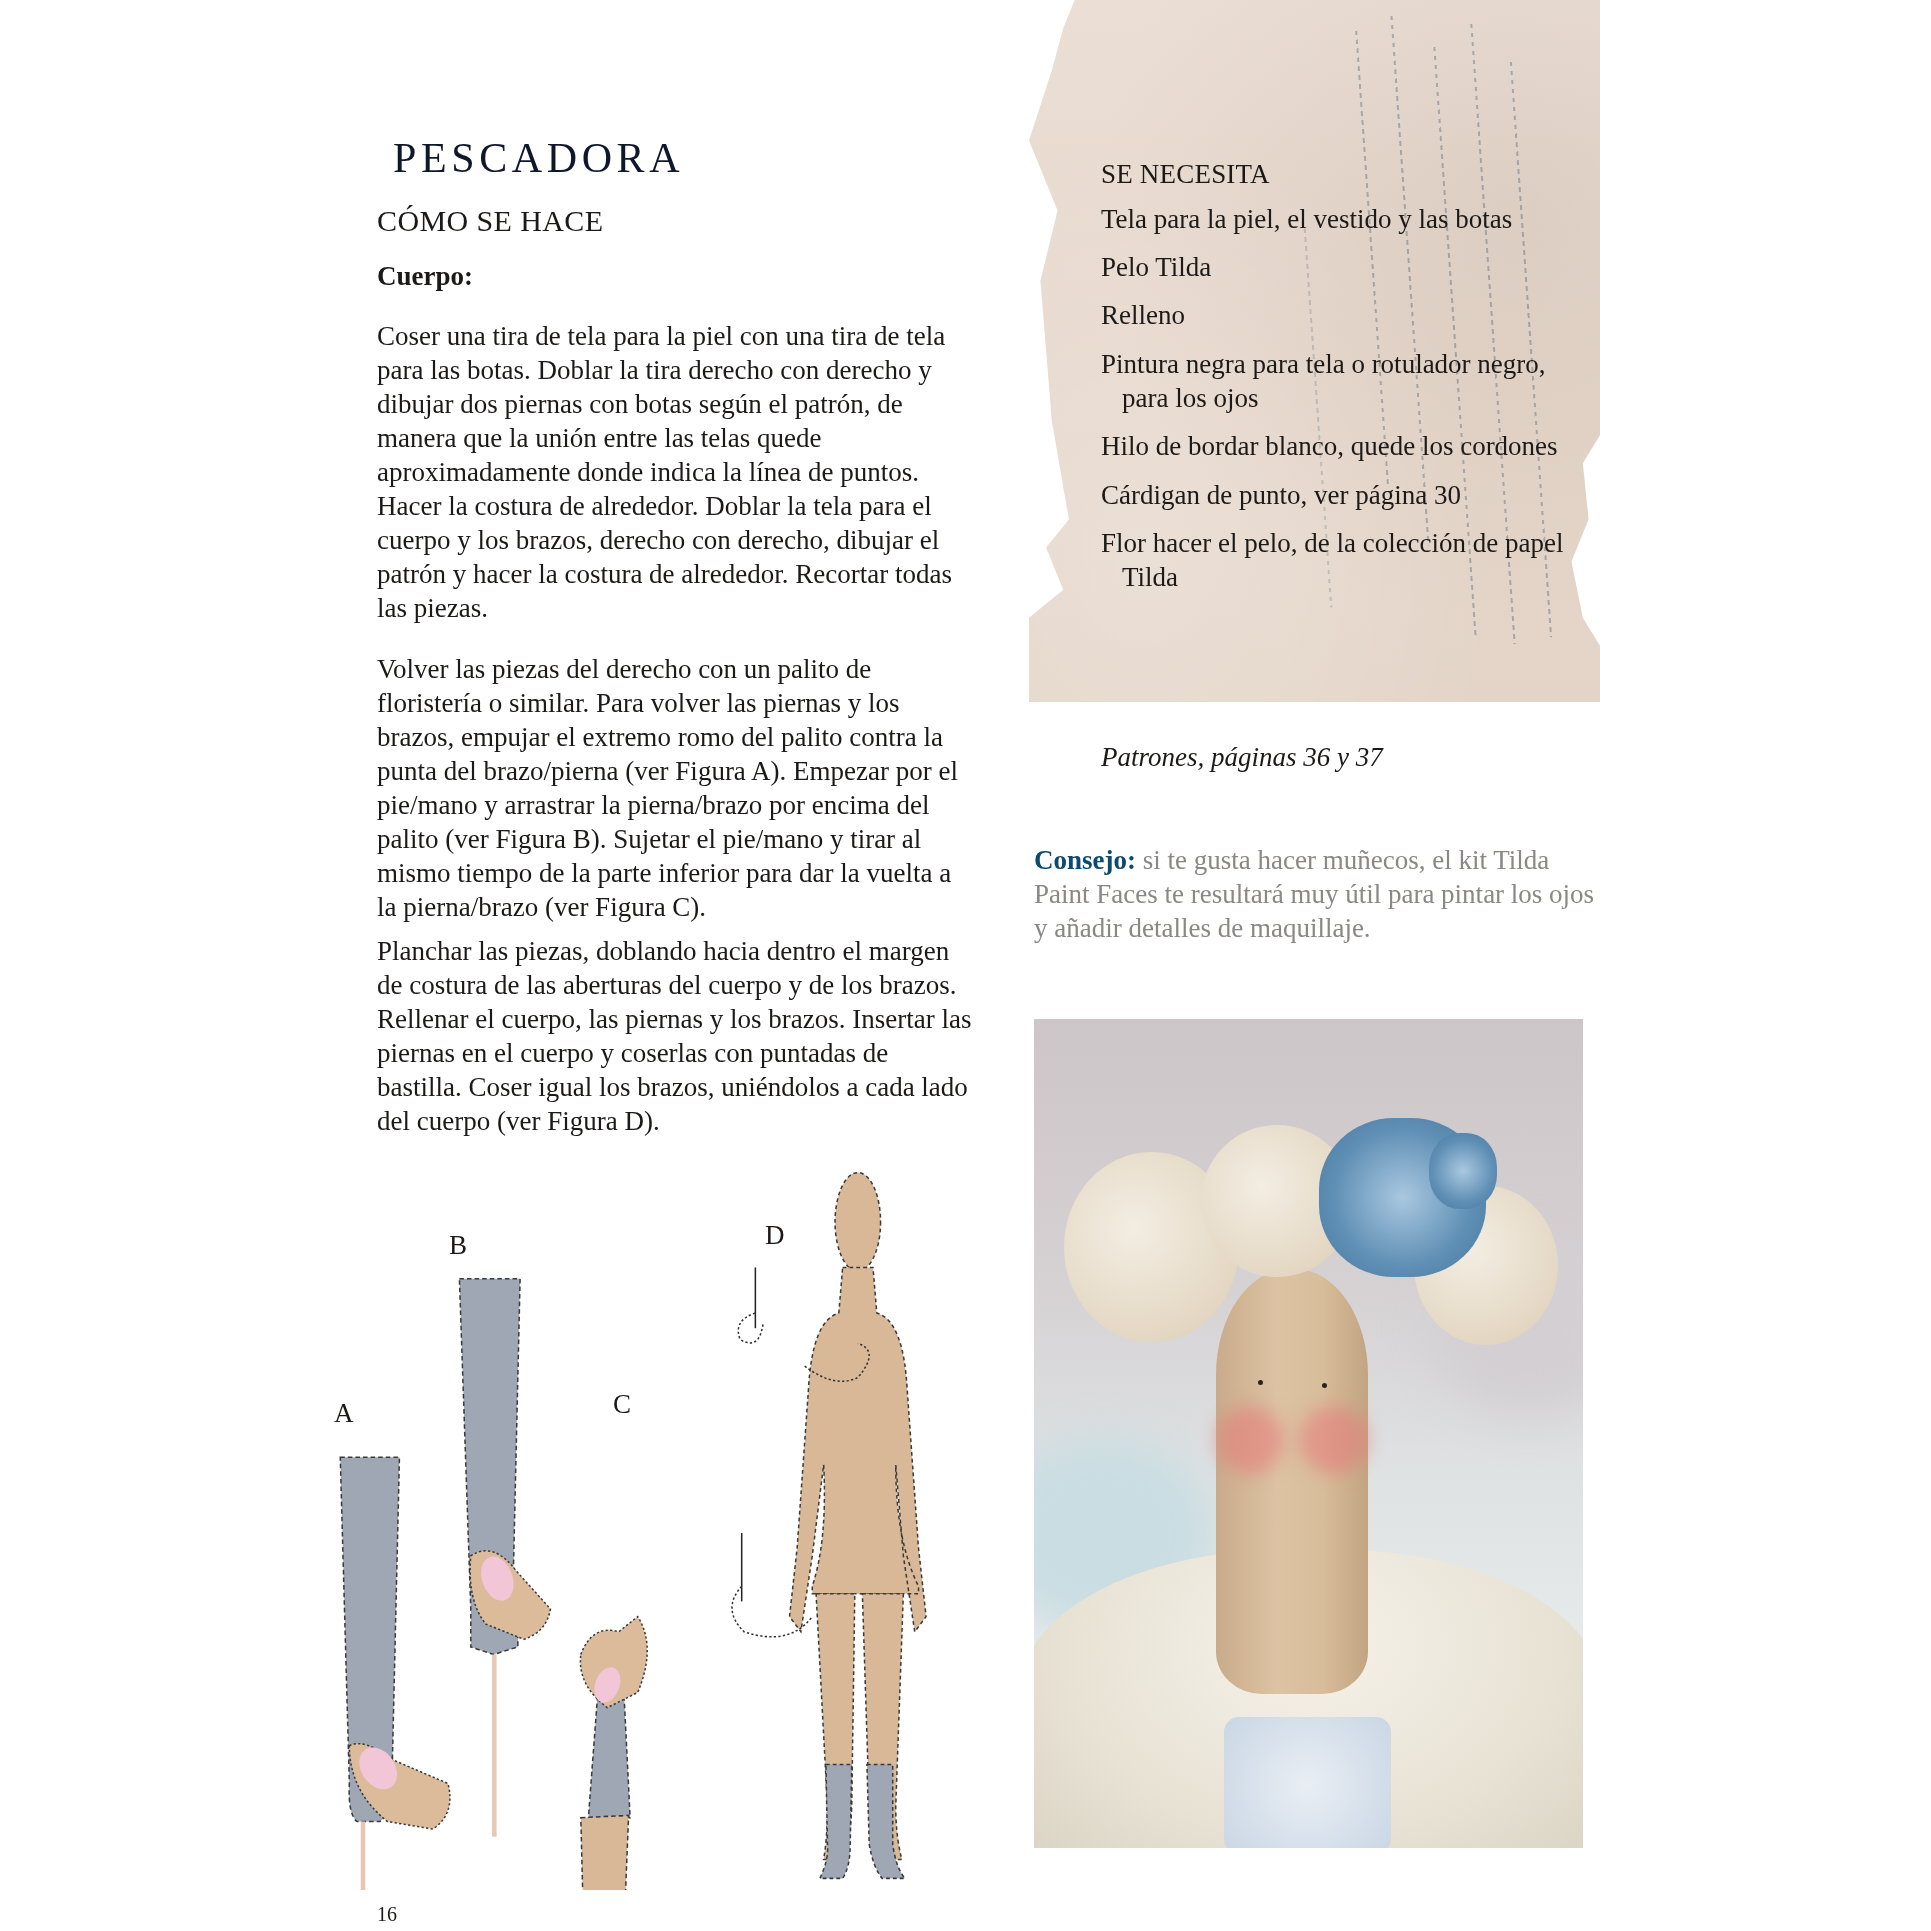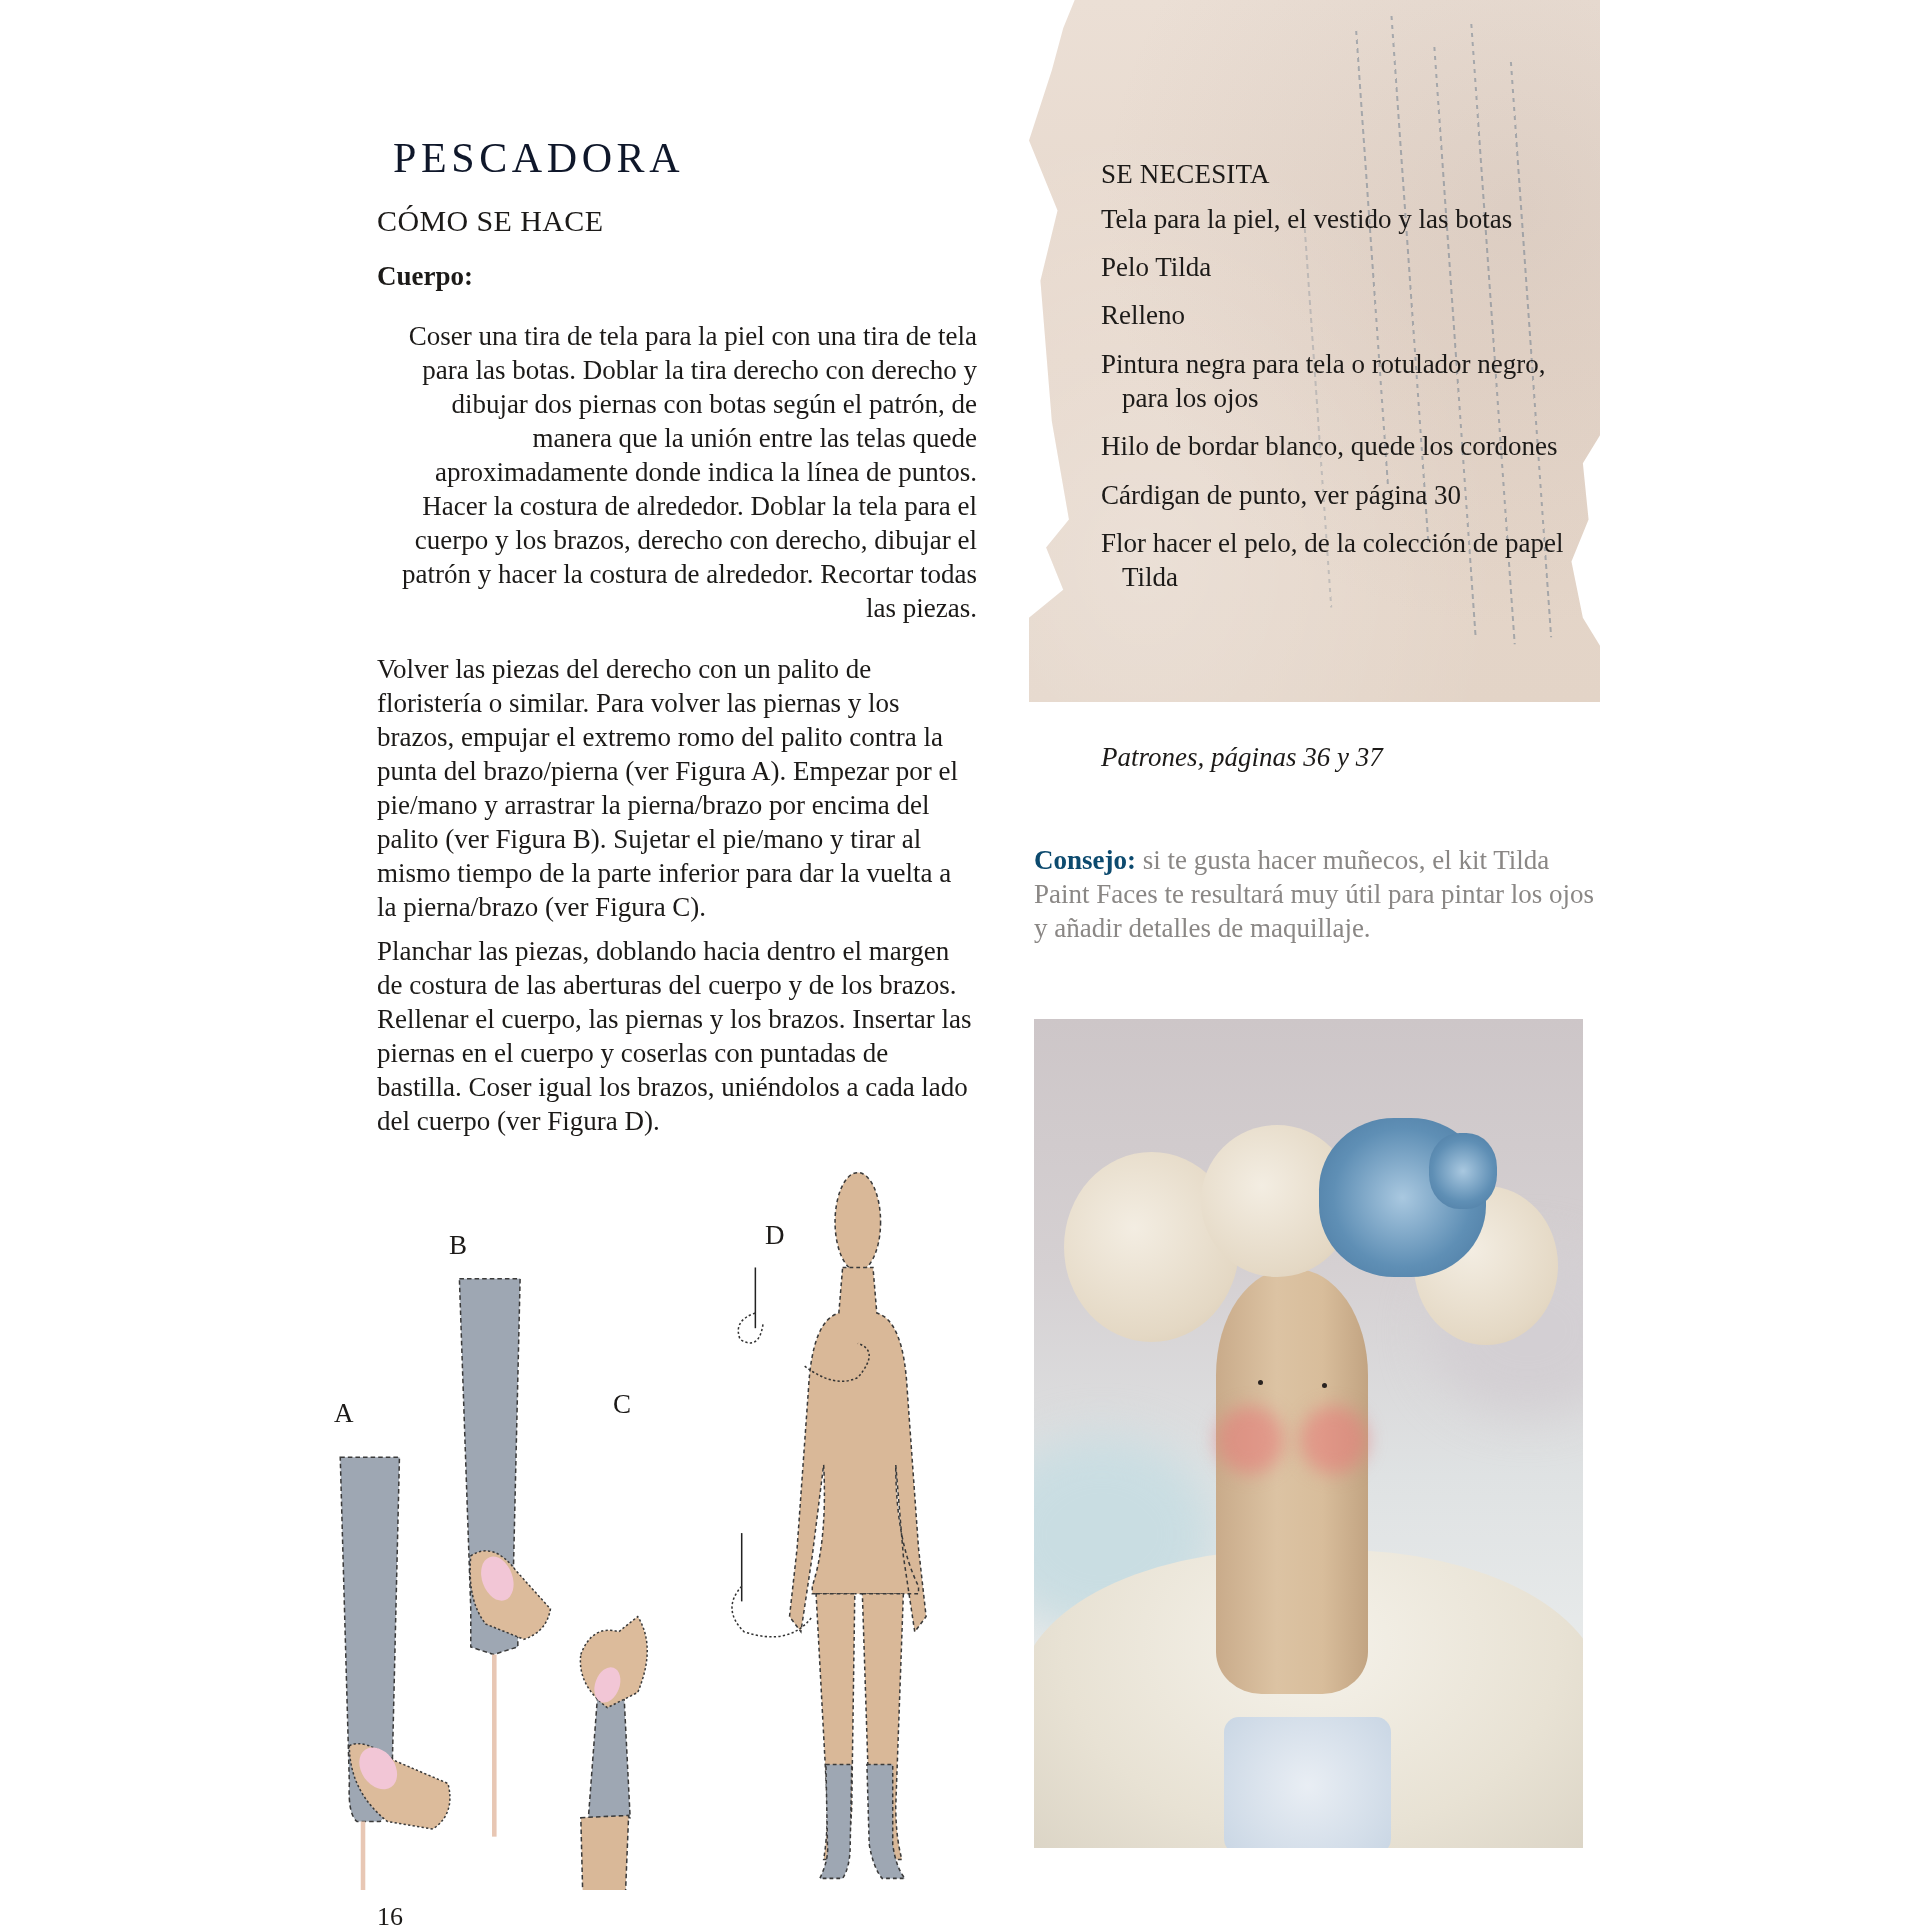--- a/index.html
+++ b/index.html
@@ -5,21 +5,21 @@
   html, body { margin:0; padding:0; background:#ffffff; }
   body { width:1931px; height:1931px; position:relative; overflow:hidden;
          font-family:"Liberation Serif","DejaVu Serif",serif; color:#1c1a18; }
   .abs { position:absolute; }
 
   
   .title { left:377px; top:121px; font-size:42px; letter-spacing:4.6px; font-weight:normal; line-height:1; margin:16px; color:#0f172a; }
   .subtitle { left:377px; top:206px; font-size:30px; letter-spacing:0.4px; line-height:1; }
   .section { left:377px; top:263px; font-size:27px; font-weight:bold; line-height:1; }
   .body { left:377px; width:600px; font-size:27px; line-height:34px; margin:0; }
-  .p1 { top:319px;text-align:right; }
+  .p1 { top:319px; }
   .p2 { top:652px; }
   .p3 { top:934px; }
 
   
   .paper { left:1029px; top:0; width:571px; height:702px;
     background:
       radial-gradient(ellipse at 85% 30%, rgba(170,150,140,0.18), transparent 60%),
       radial-gradient(ellipse at 20% 80%, rgba(255,255,255,0.25), transparent 55%),
       linear-gradient(180deg,#ebdfd5 0%,#e6d7cb 50%,#e3d4c7 100%);
     clip-path: polygon(8% 0,100% 0,100% 62%,97% 66%,98% 74%,95% 80%,97% 88%,100% 92%,100% 100%,0 100%,0 88%,6% 84%,3% 78%,7% 74%,4% 60%,2% 40%,5% 30%,0 20%,4% 10%,6% 4%);
@@ -44,21 +44,21 @@
   .eye { position:absolute; width:5.3px; height:5.3px; border-radius:50%; background:#2a2320; }
   .hair { position:absolute; border-radius:50%; background:radial-gradient(circle at 40% 40%,#f3ede2,#e4d8c4 70%,#d8c8b0); }
   .flower { position:absolute; border-radius:45%; background:radial-gradient(circle at 50% 50%,#a9c8e0,#5f8fb5 60%,#4a78a0); }
   .cardigan { position:absolute; left:-15px; top:531px; width:584px; height:319px; border-radius:45% 45% 0 0;
     background:radial-gradient(ellipse at 50% 30%,#f5f2ea,#e8e2d4 60%,#d9d2c3); }
   .dress { position:absolute; left:190px; top:698px; width:167px; height:137px;
     background:radial-gradient(circle,#e9eef4,#c9d6e4); border-radius:15px; }
 
   
   .fig-label { font-size:27px; line-height:1; }
-  .page-num { left:377px; top:1904px; font-size:26px; line-height:1; }
+  .page-num { left:377px; top:1904px; font-size:20px; line-height:1; }
 </style>
 </head>
 <body>
 
 <h1 class="abs title">PESCADORA</h1>
 <div class="abs subtitle">CÓMO SE HACE</div>
 <div class="abs section">Cuerpo:</div>
 <p class="abs body p1">Coser una tira de tela para la piel con una tira de tela para las botas. Doblar la tira derecho con derecho y dibujar dos piernas con botas según el patrón, de manera que la unión entre las telas quede aproximadamente donde indica la línea de puntos. Hacer la costura de alrededor. Doblar la tela para el cuerpo y los brazos, derecho con derecho, dibujar el patrón y hacer la costura de alrededor. Recortar todas las piezas.</p>
 <p class="abs body p2">Volver las piezas del derecho con un palito de floristería o similar. Para volver las piernas y los brazos, empujar el extremo romo del palito contra la punta del brazo/pierna (ver Figura A). Empezar por el pie/mano y arrastrar la pierna/brazo por encima del palito (ver Figura B). Sujetar el pie/mano y tirar al mismo tiempo de la parte inferior para dar la vuelta a la pierna/brazo (ver Figura C).</p>
 <p class="abs body p3">Planchar las piezas, doblando hacia dentro el margen de costura de las aberturas del cuerpo y de los brazos. Rellenar el cuerpo, las piernas y los brazos. Insertar las piernas en el cuerpo y coserlas con puntadas de bastilla. Coser igual los brazos, uniéndolos a cada lado del cuerpo (ver Figura D).</p>

